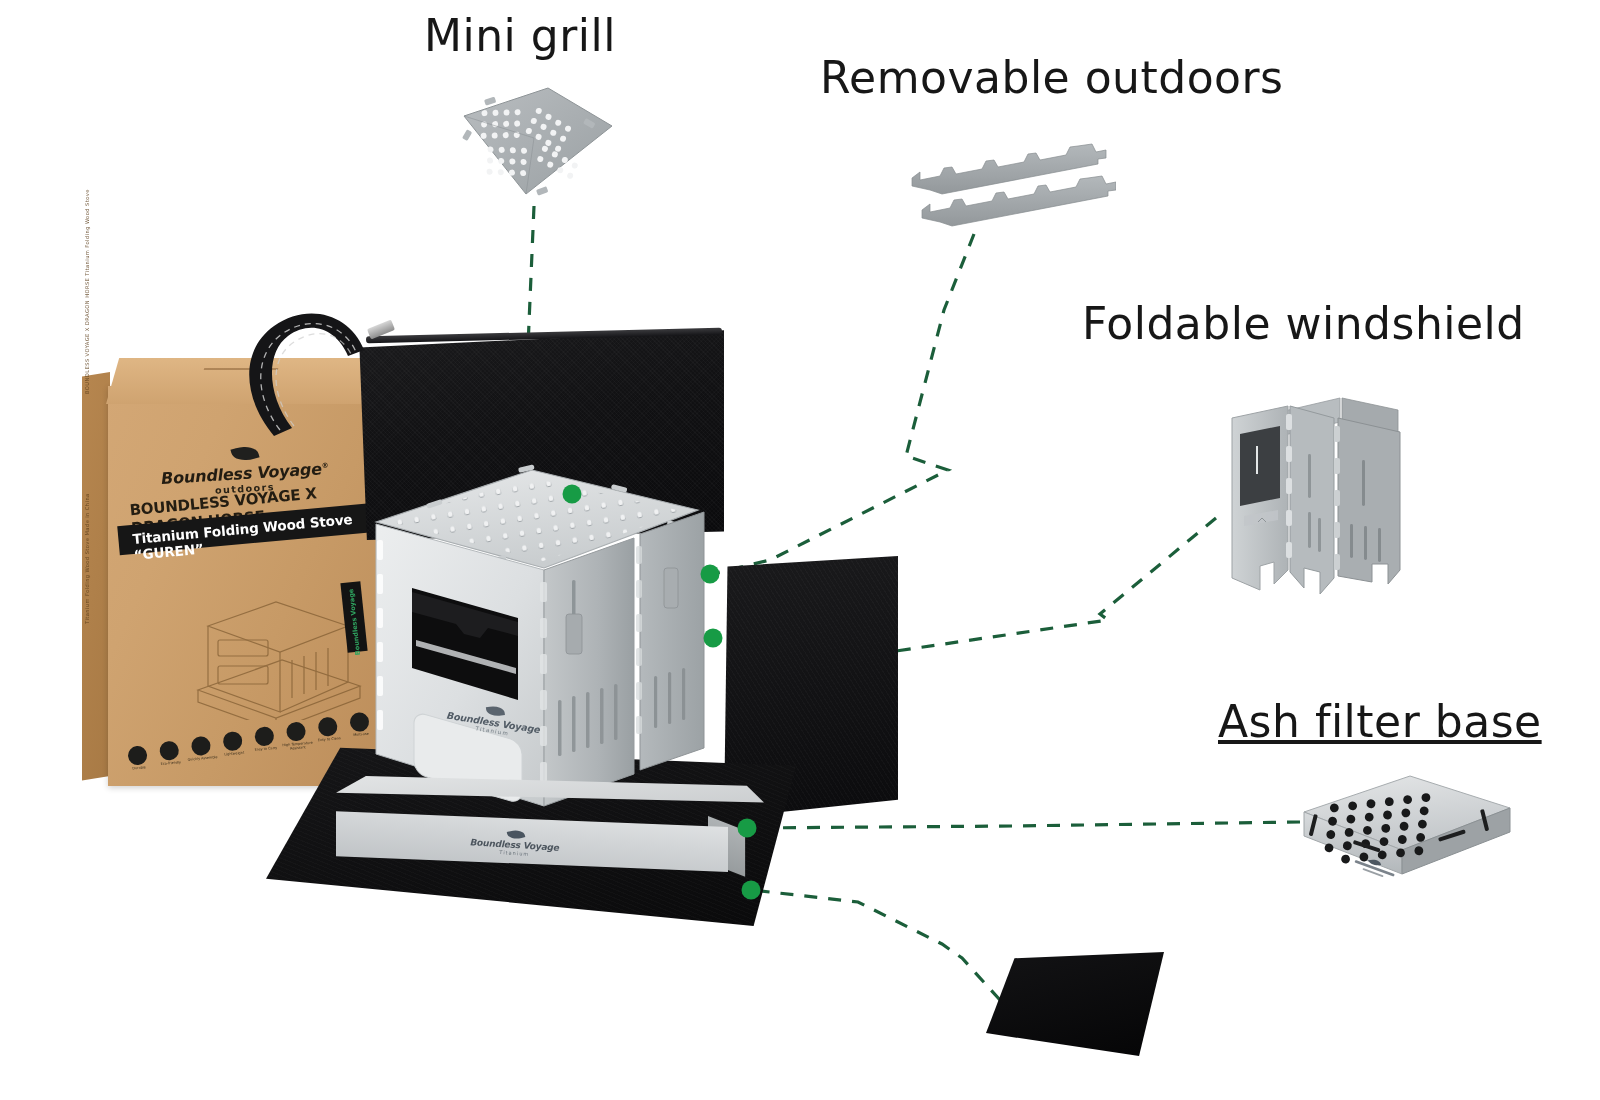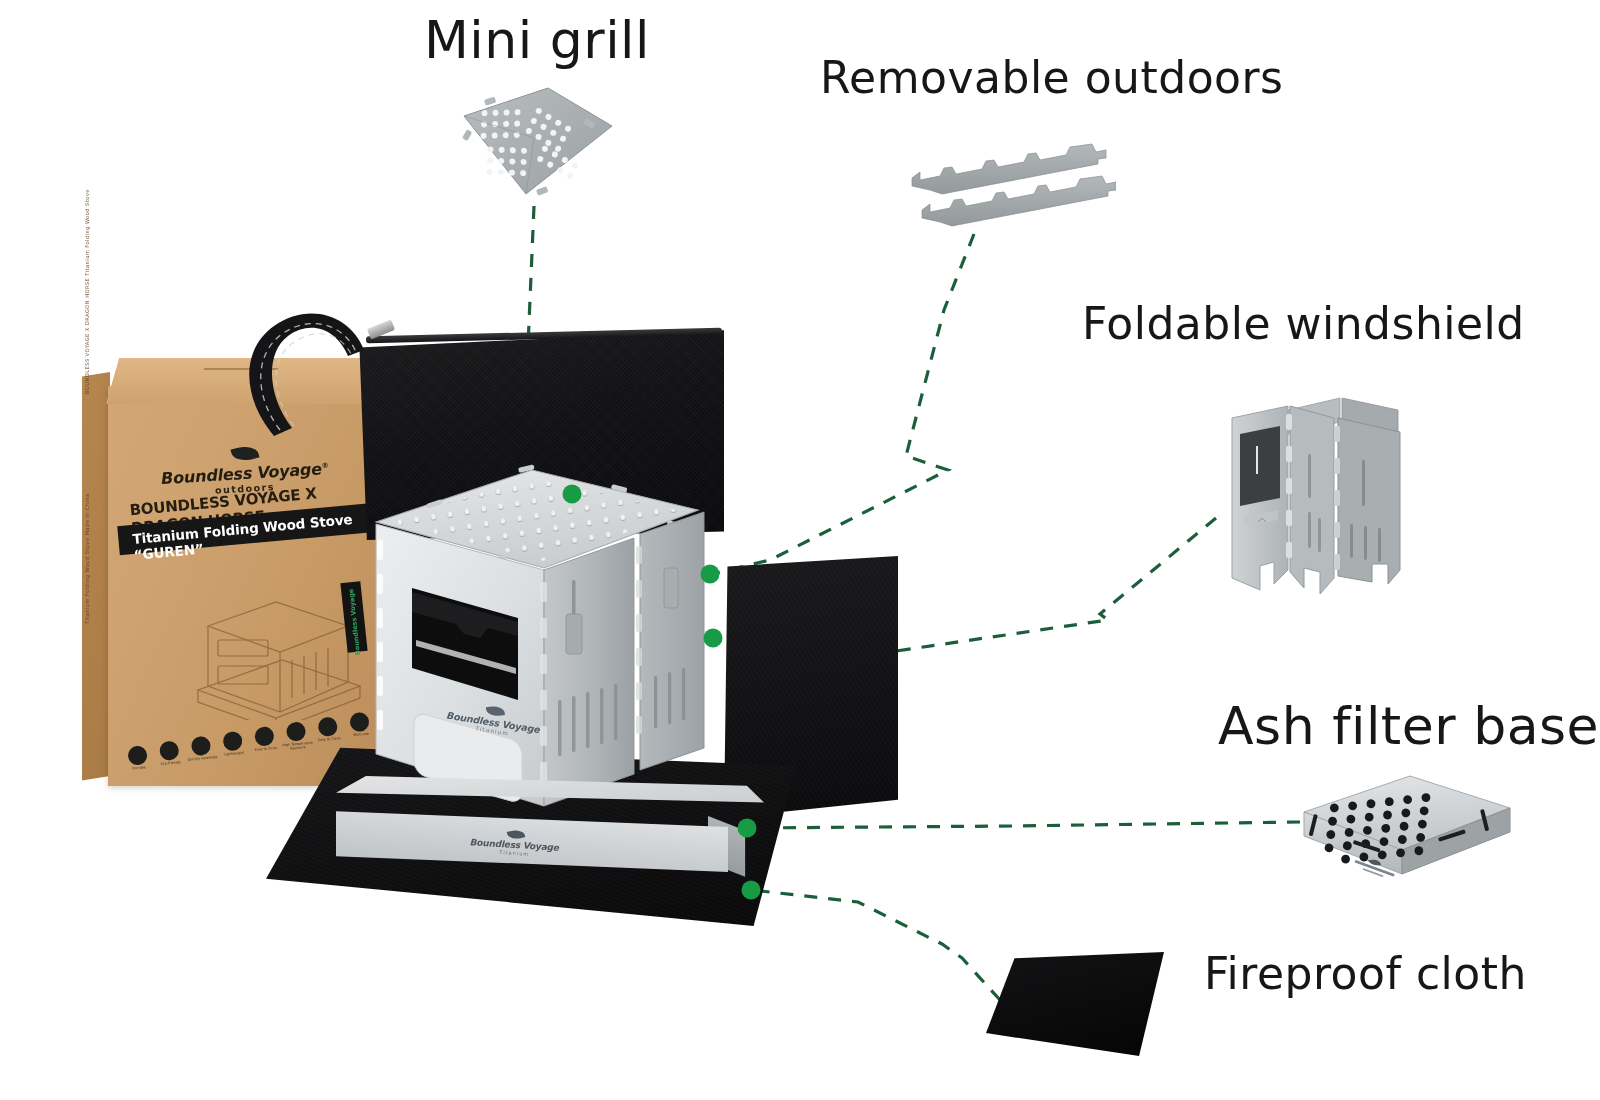--- a/index.html
+++ b/index.html
@@ -14,24 +14,24 @@
   
   .label{
     position:absolute;
     font-family:"DejaVu Sans", sans-serif;
     font-weight:400;
     color:#171717;
     white-space:nowrap;
     letter-spacing:.5px;
     line-height:1;
   }
-  .label.l-mini      {left:424px; top:14px;  font-size:52px;}
+  .label.l-mini      {left:424px; top:14px;  font-size:44px;}
   .label.l-brackets  {left:820px; top:56px;  font-size:44px;}
   .label.l-wind      {left:1082px;top:302px; font-size:44px;}
-  .label.l-ash       {left:1218px;top:700px; font-size:52px;}
+  .label.l-ash       {left:1218px;top:700px; font-size:44px;text-decoration:underline;}
   .label.l-cloth     {left:1204px;top:952px; font-size:44px;}
 
   
   svg.layer{position:absolute;left:0;top:0;width:1600px;height:1100px;overflow:visible;}
   svg.layer.under{z-index:1;}
   svg.layer.over {z-index:6;}
 
   .dash{fill:none;stroke:#1b5e3a;stroke-width:3.2;stroke-dasharray:13 11;stroke-linecap:butt;}
   .dot{fill:#179b45;}
 
@@ -611,15 +611,14 @@
     <circle class="dot" r="9.5" cy="574" cx="710"></circle>
     <circle class="dot" r="9.5" cy="638" cx="713"></circle>
     <circle class="dot" r="9.5" cy="828" cx="747"></circle>
     <circle class="dot" r="9.5" cy="890" cx="751"></circle>
   </svg>
 
   <div class="label l-mini">Mini grill</div>
   <div class="label l-brackets">Removable outdoors</div>
   <div class="label l-wind">Foldable windshield</div>
   <div class="label l-ash">Ash filter base</div>
-  <div class="label l-cloth">Fireproof cloth</div>
 
 </div>
 
 </body></html>

